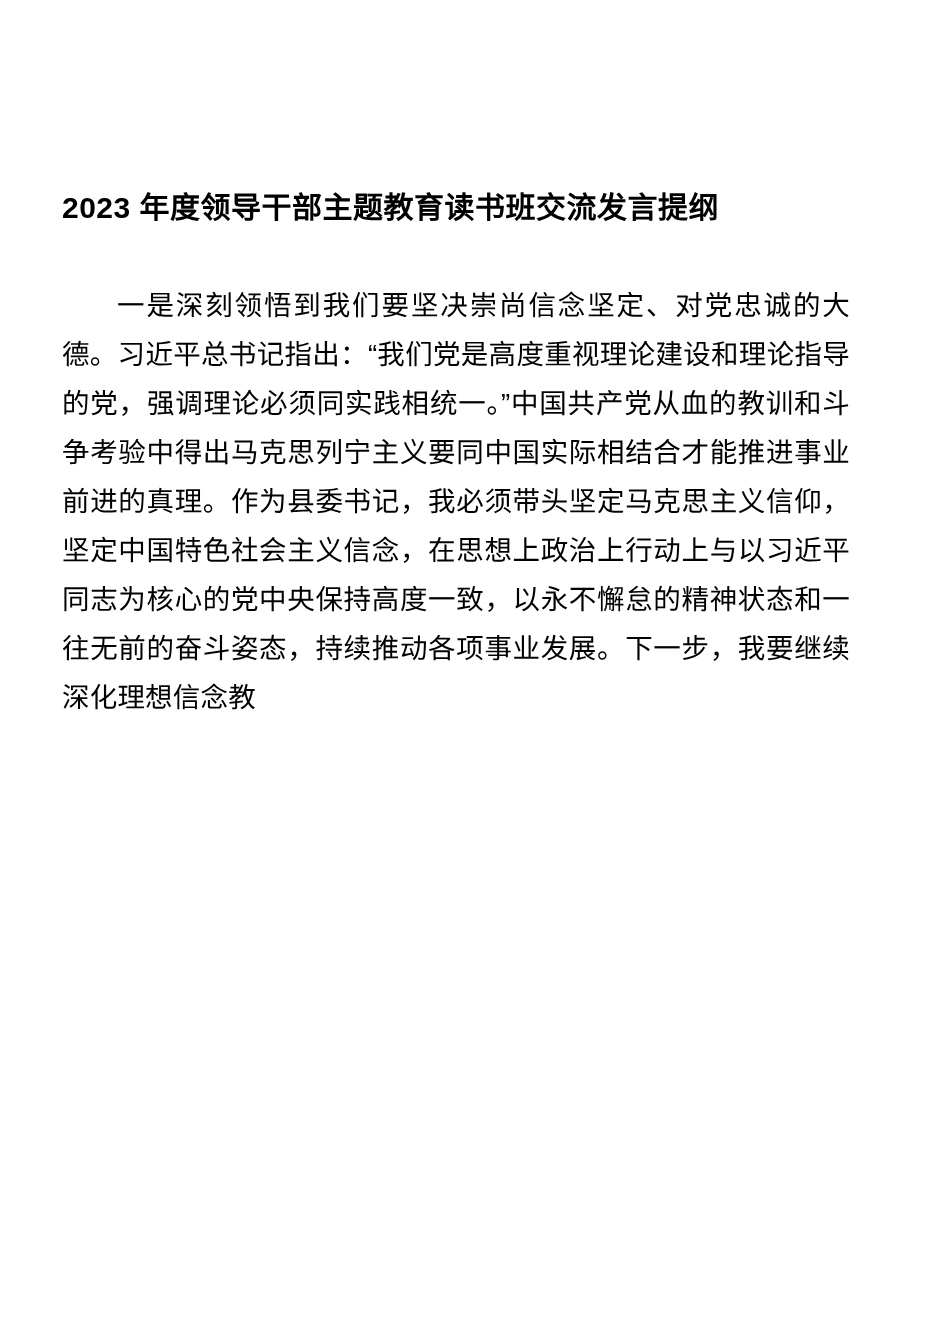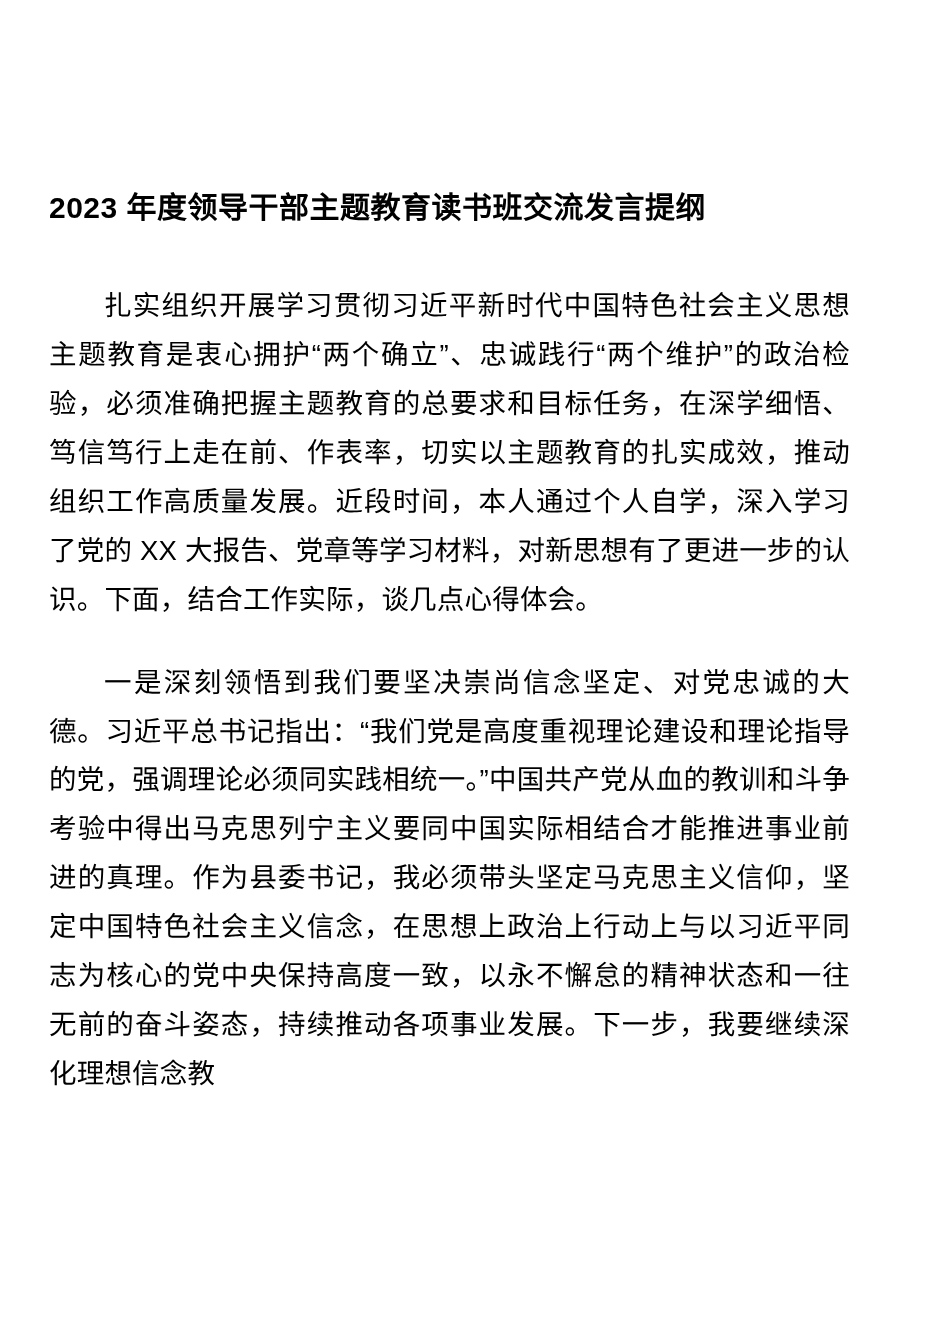--- a/index.html
+++ b/index.html
@@ -12,21 +12,21 @@
     width: 950px;
     height: 1344px;
     overflow: hidden;
     font-family: "Liberation Sans", "DejaVu Sans", sans-serif;
     color: #000000;
   }
   .page {
     box-sizing: border-box;
     width: 950px;
     height: 1344px;
-    padding: 185px 100px 40px 49px;
+    padding: 185px 100px 40px 62px;
     background: #ffffff;
   }
   .doc-title {
     font-size: 30px;
     font-weight: bold;
     line-height: 1.5;
     letter-spacing: 0.5px;
     margin: 0 0 52px 0;
     text-align: left;
   }
@@ -46,17 +46,16 @@
     font-weight: normal;
   }
 </style>
 </head>
 <body>
 
 <div class="page">
 
   <h1 class="doc-title">2023 年度领导干部主题教育读书班交流发言提纲</h1>
 
-  <p class="para">扎实组织开展学习贯彻习近平新时代中国特色社会主义思想主题教育是衷心拥护“两个确立”、忠诚践行“两个维护”的政治检验，必须准确把握主题教育的总要求和目标任务，在深学细悟、笃信笃行上走在前、作表率，切实以主题教育的扎实成效，推动组织工作高质量发展。近段时间，本人通过个人自学，深入学习了党的 XX 大报告、党章等学习材料，对新思想有了更进一步的认识。下面，结合工作实际，谈几点心得体会。</p>
 
   <p class="para"><span class="lead">一是</span><span>深刻领悟到我们要坚决崇尚信念坚定、对党忠诚的大德。习近平总书记指出：“我们党是高度重视理论建设和理论指导的党，强调理论必须同实践相统一。”中国共产党从血的教训和斗争考验中得出马克思列宁主义要同中国实际相结合才能推进事业前进的真理。作为县委书记，我必须带头坚定马克思主义信仰，坚定中国特色社会主义信念，在思想上政治上行动上与以习近平同志为核心的党中央保持高度一致，以永不懈怠的精神状态和一往无前的奋斗姿态，持续推动各项事业发展。下一步，我要继续深化理想信念教</span></p>
 
 </div>
 
 </body></html>

